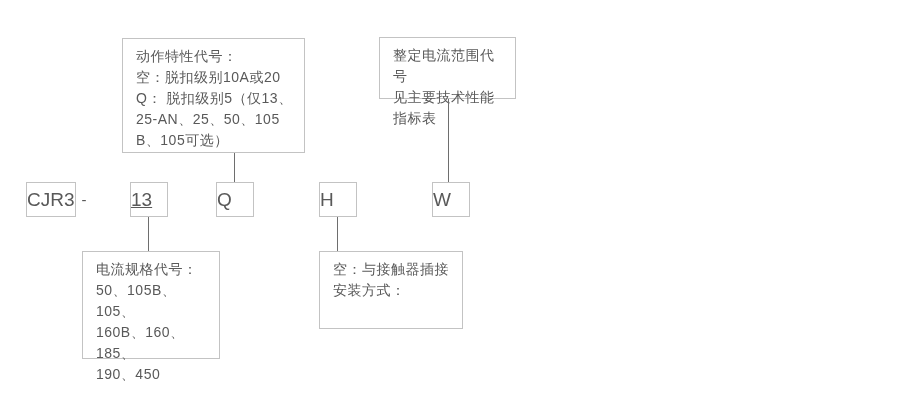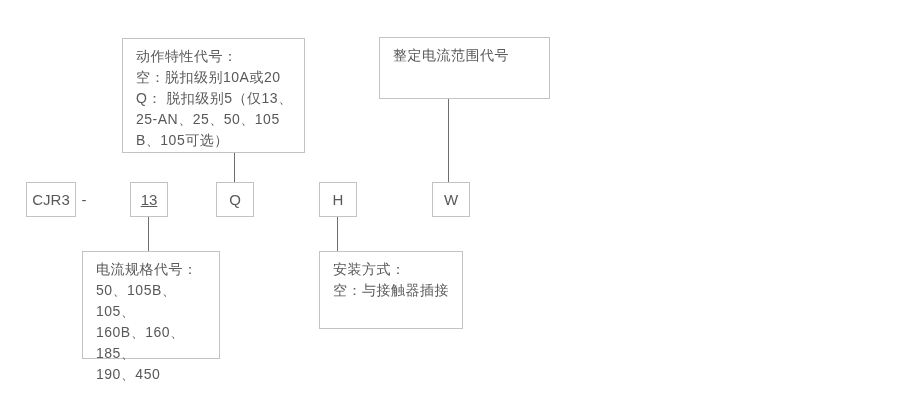--- a/index.html
+++ b/index.html
@@ -22,38 +22,37 @@
   }
   .callout {
     font-size: 14px;
     line-height: 21px;
     padding: 7px 8px 0 13px;
     letter-spacing: 0.5px;
   }
   .code-box {
     display: flex;
     align-items: center;
-    justify-content: center;
-    font-size: 15px;
+    font-size: 19px;
   }
   .connector {
     position: absolute;
     width: 1px;
     background: #6e6e6e;
   }
   .dash {
     position: absolute;
     display: flex;
     align-items: center;
     justify-content: center;
     font-size: 15px;
   }
   
   #callout-action   { left: 122px; top: 38px;  width: 183px; height: 115px; }
-  #callout-setting  { left: 379px; top: 37px;  width: 171px; height: 62px;  }
+  #callout-setting  { left: 379px; top: 37px;  width: 137px; height: 62px;  }
   #callout-spec     { left: 82px;  top: 251px; width: 138px; height: 108px; }
   #callout-mounting { left: 319px; top: 251px; width: 144px; height: 78px;  }
 
   #box-prefix { left: 26px;  top: 182px; width: 50px; height: 35px; }
   #sep-dash   { left: 77px;  top: 182px; width: 14px; height: 35px; }
   #box-code-0 { left: 130px; top: 182px; width: 38px; height: 35px; text-decoration: underline; }
   #box-code-1 { left: 216px; top: 182px; width: 38px; height: 35px; }
   #box-code-2 { left: 319px; top: 182px; width: 38px; height: 35px; }
   #box-code-3 { left: 432px; top: 182px; width: 38px; height: 35px; }
 
@@ -70,20 +69,21 @@
   <div class="box callout" id="callout-action">
     <div>动作特性代号：</div>
     <div>空：脱扣级别10A或20</div>
     <div>Q： 脱扣级别5（仅13、</div>
     <div>25-AN、25、50、105</div>
     <div>B、105可选）</div>
   </div>
 
   <div class="box callout" id="callout-setting">
     <div>整定电流范围代号</div>
+    <div>见主要技术性能指标表</div>
   </div>
 
   <div class="box code-box" id="box-prefix">
     <span>CJR3</span>
   </div>
   <div class="dash" id="sep-dash">-</div>
   <div class="box code-box" id="box-code-0">
     <span>13</span>
   </div>
   <div class="box code-box" id="box-code-1">
@@ -102,17 +102,17 @@
   <div class="connector" id="conn-h-down"></div>
 
   <div class="box callout" id="callout-spec">
     <div>电流规格代号：</div>
     <div>50、105B、105、</div>
     <div>160B、160、185、</div>
     <div>190、450</div>
   </div>
 
   <div class="box callout" id="callout-mounting">
+    <div>空：与接触器插接</div>
     <div>安装方式：</div>
-    <div>空：与接触器插接</div>
   </div>
 
 </div>
 
 </body></html>

